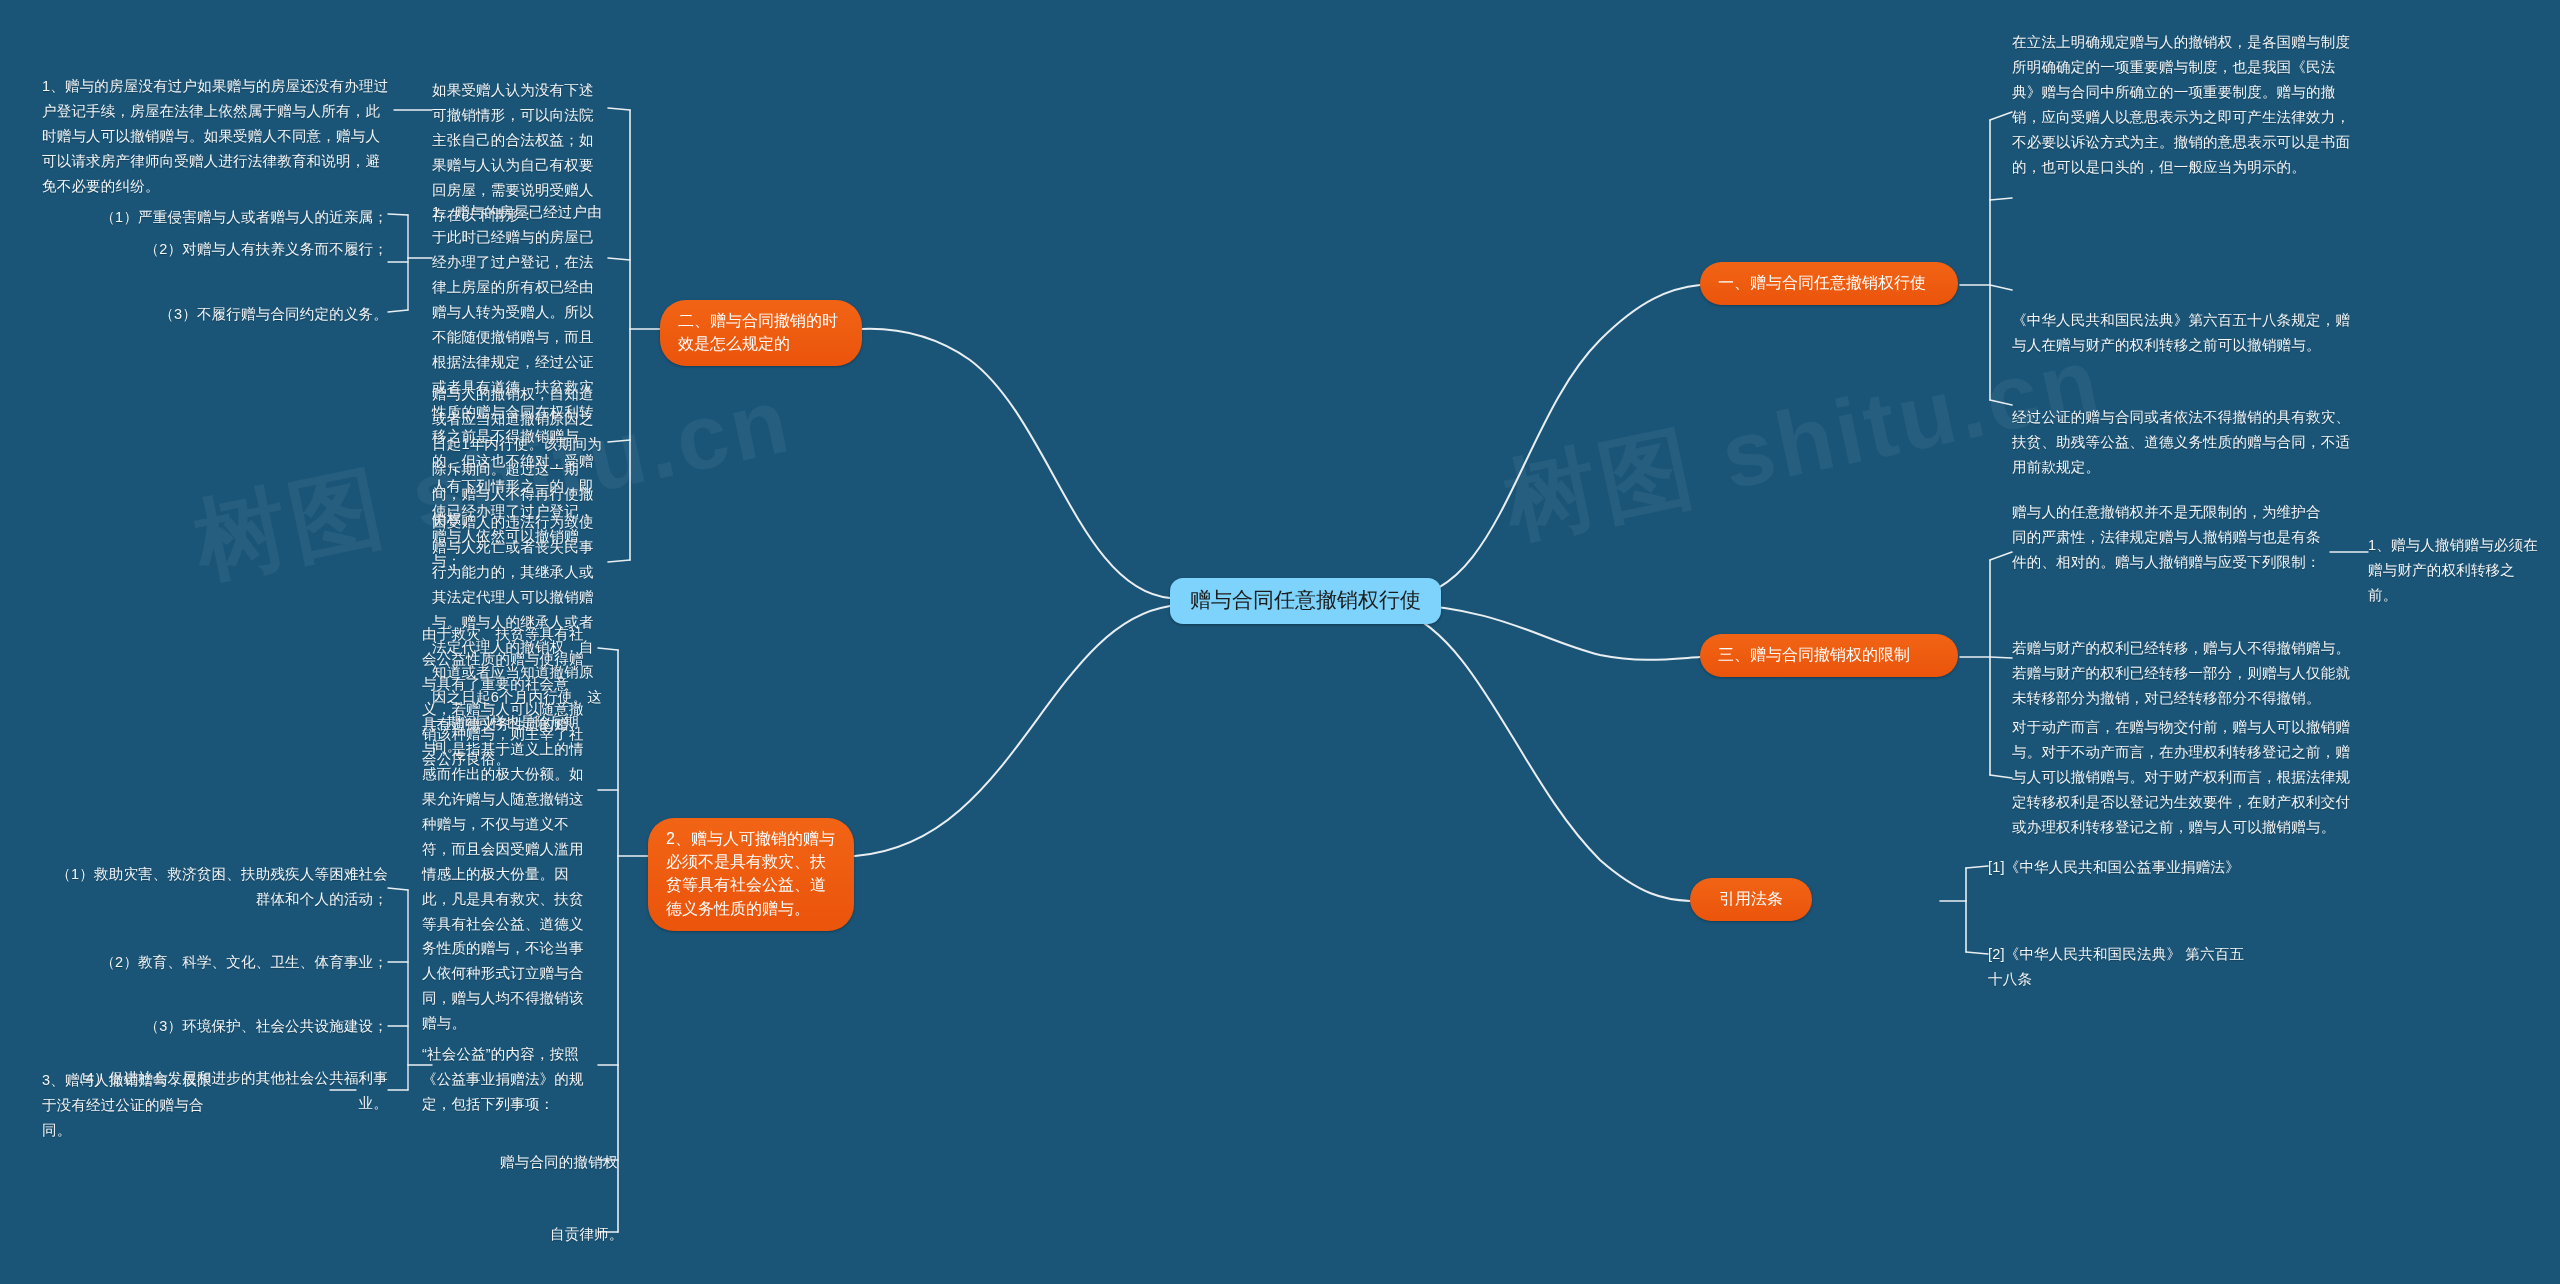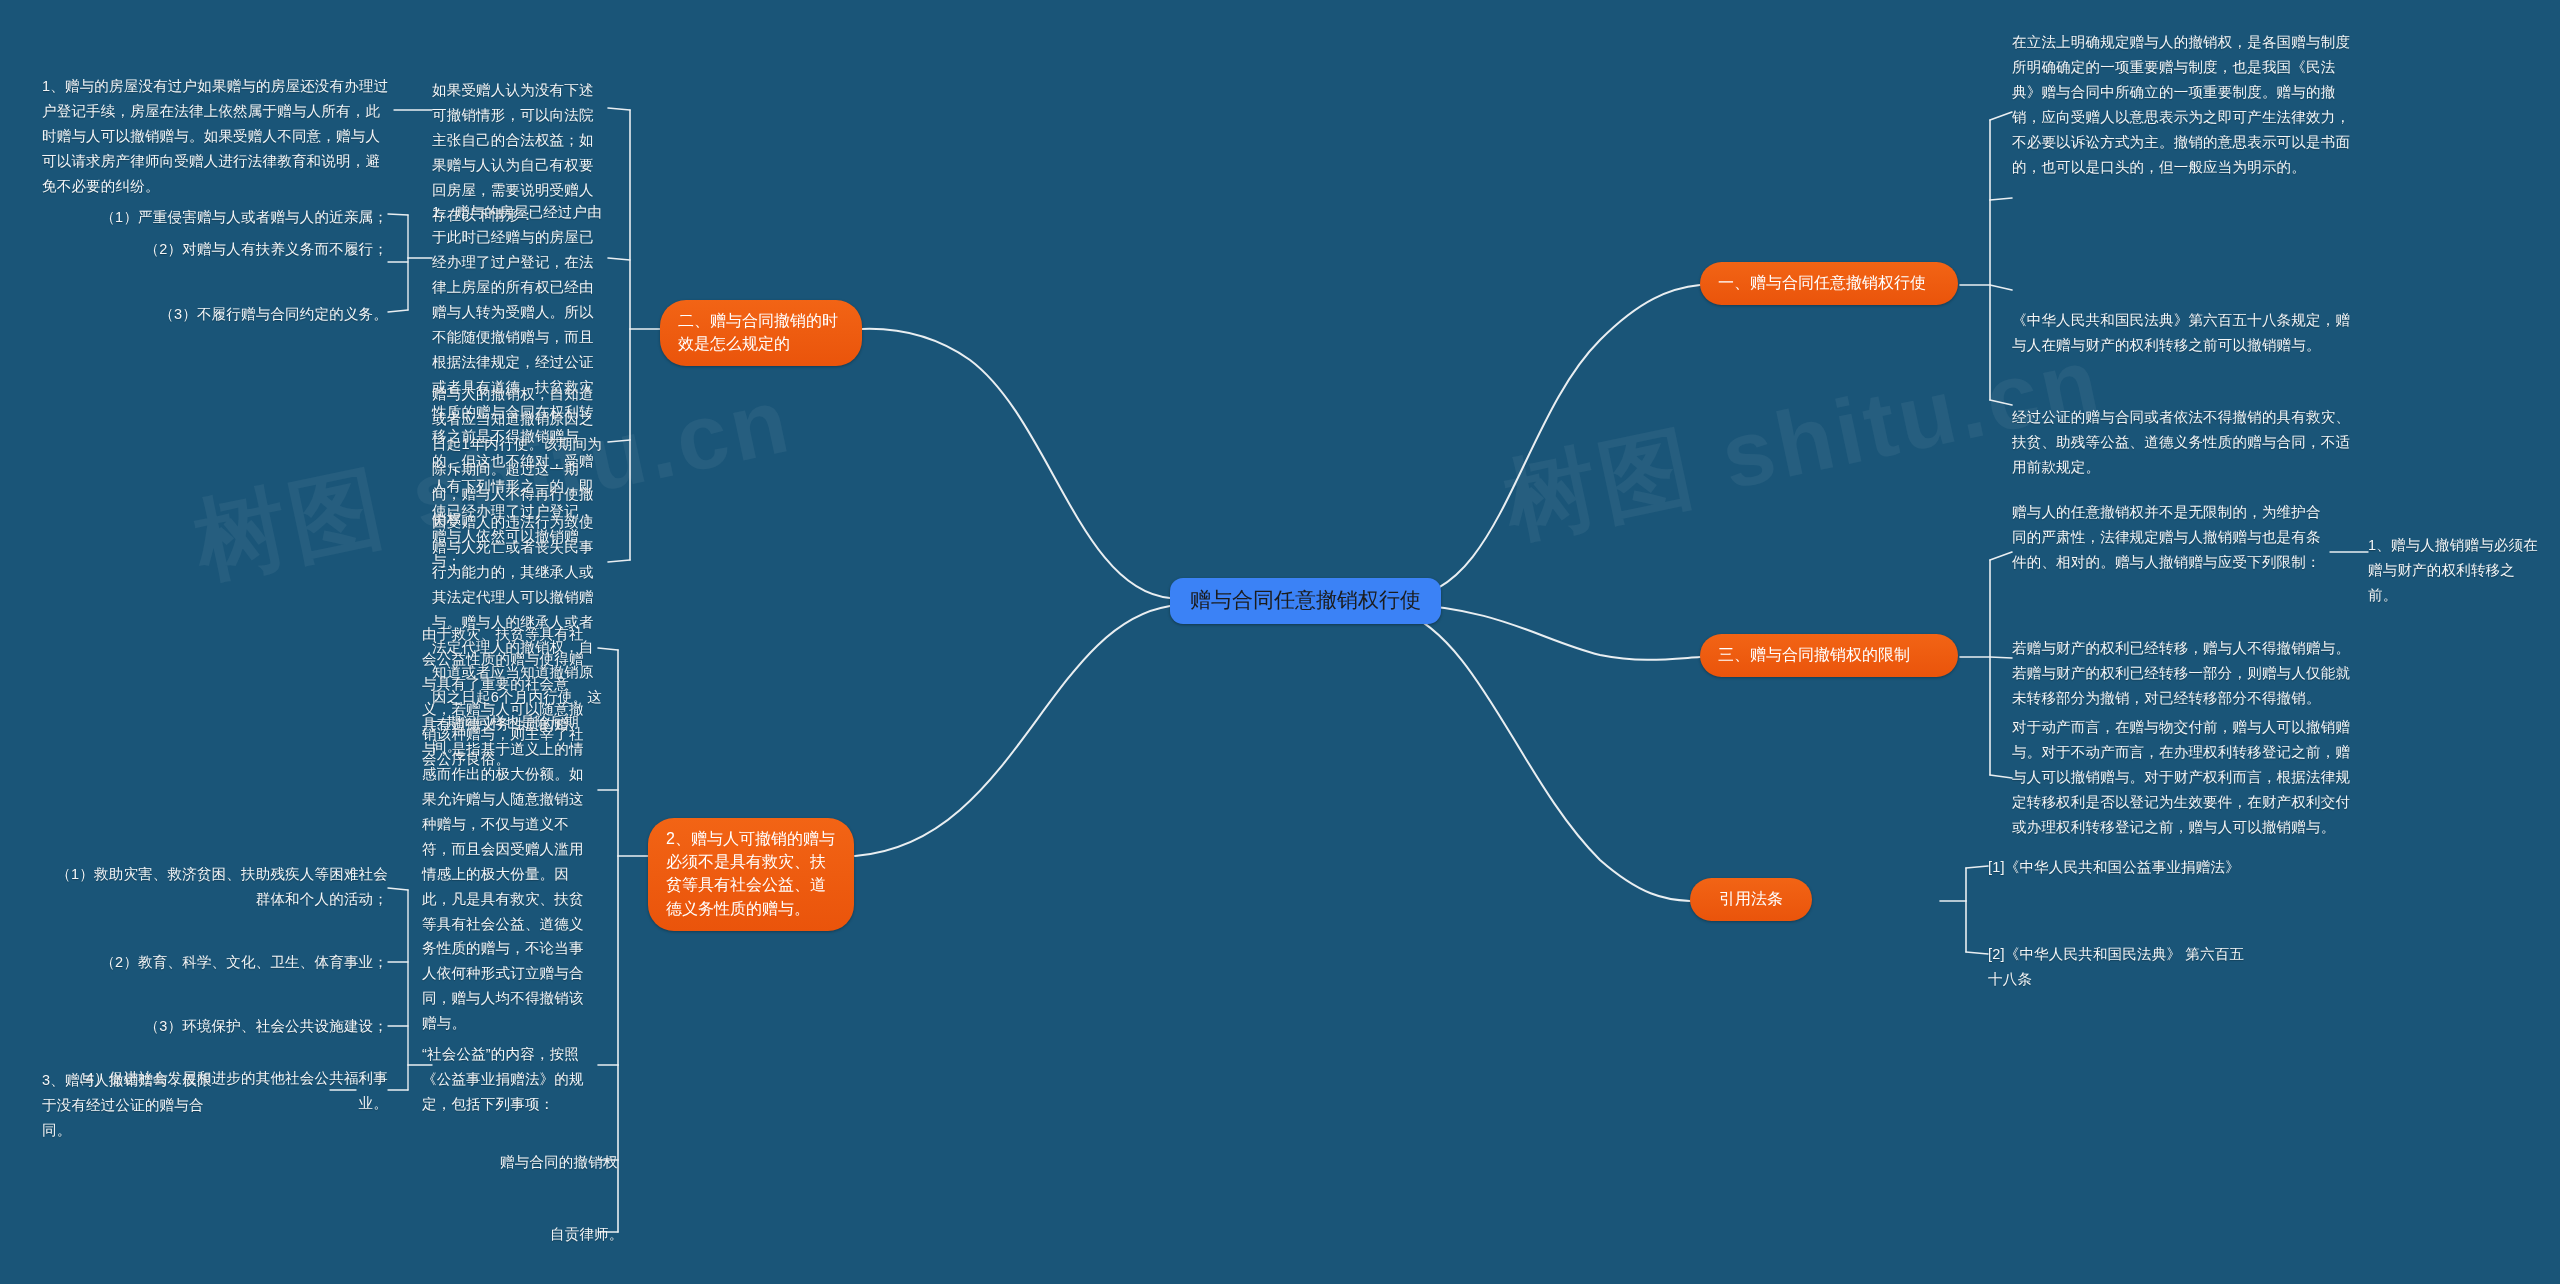--- a/index.html
+++ b/index.html
@@ -37,21 +37,21 @@
     white-space: nowrap;
     user-select: none;
     transform: rotate(-12deg);
   }
   .node {
     position: absolute;
     box-sizing: border-box;
   }
   
   .root {
-    background: #3b82f6;
+    background: #7dd3fc;
     color: #1b1b1b;
     border-radius: 13px;
     padding: 9px 20px 11px 20px;
     font-size: 21px;
     line-height: 1.25;
     white-space: nowrap;
     box-shadow: 0 1px 3px rgba(0,0,0,0.35);
   }
   
   .pill {

